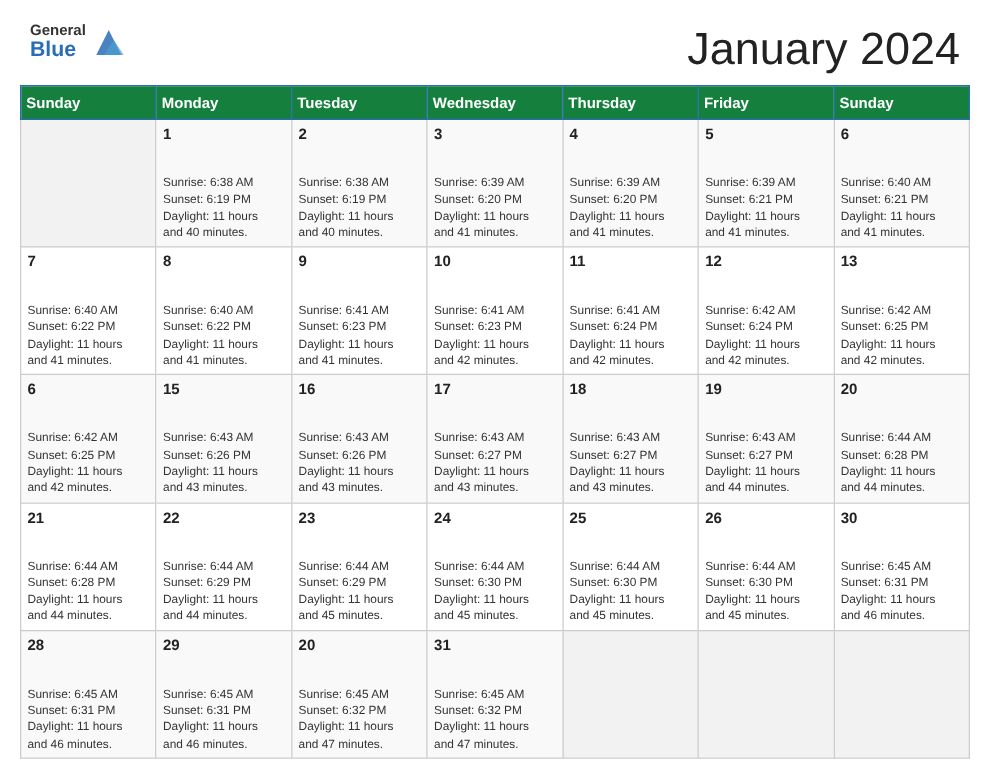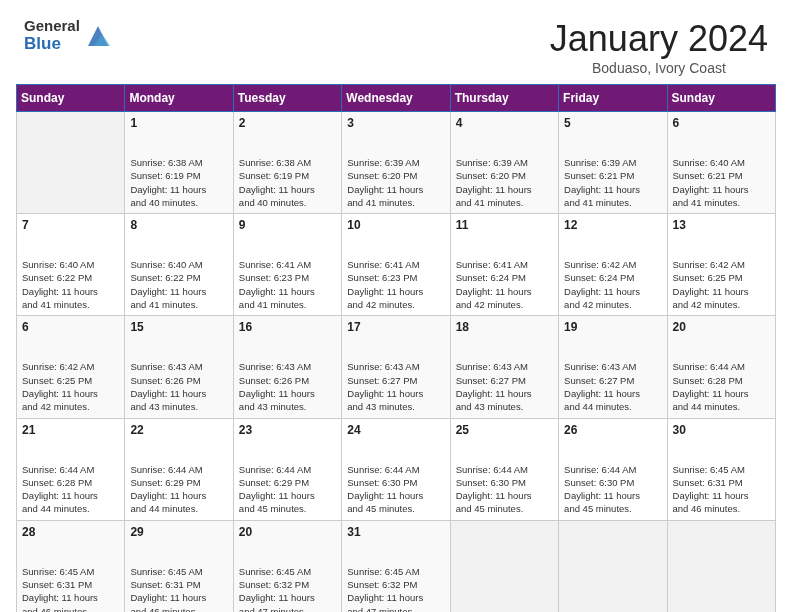--- a/index.html
+++ b/index.html
@@ -20,56 +20,56 @@
       display: flex;
       align-items: center;
       gap: 0;
     }
     .logo-text {
       display: flex;
       flex-direction: column;
       line-height: 1.1;
     }
     .logo-general {
-      font-size: 15px;
+      font-size: 12px;
       font-weight: bold;
       color: #333;
     }
     .logo-blue {
       font-size: 17px;
       font-weight: bold;
       color: #2a6db5;
     }
     .logo-icon {
       width: 28px;
       height: 28px;
       margin-left: 4px;
     }
     .title-block {
-      text-align: center;
+      text-align: right;
     }
     .month-title {
       font-size: 36px;
       font-weight: 300;
       color: #222;
     }
     .location {
       font-size: 14px;
       color: #555;
     }
     .calendar-wrapper {
       padding: 0 16px 16px 16px;
     }
     table {
       width: 100%;
       border-collapse: collapse;
       table-layout: fixed;
     }
     thead tr th {
-      background-color: #701a75;
+      background-color: #15803d;
       color: #fff;
       font-size: 12px;
       font-weight: bold;
       padding: 6px 4px;
       text-align: left;
       border: 1px solid #2a6db5;
     }
     tbody tr td {
       vertical-align: top;
       border: 1px solid #ccc;
@@ -111,21 +111,20 @@
       <span class="logo-general">General</span>
       <span class="logo-blue">Blue</span>
     </div>
     <svg class="logo-icon" viewBox="0 0 28 28" xmlns="http://www.w3.org/2000/svg">
       <polygon points="4,24 14,4 24,24" fill="#2a6db5" opacity="0.85"></polygon>
       <polygon points="10,24 18,12 26,24" fill="#4a9fd4" opacity="0.7"></polygon>
     </svg>
   </div>
   <div class="title-block">
     <div class="month-title">January 2024</div>
-    <div class="location">Boduaso, Ivory Coast</div>
   </div>
 </div>
 
 <div class="calendar-wrapper">
   <table>
     <thead>
       <tr id="header-row">
           <th>Sunday</th>
           <th>Monday</th>
           <th>Tuesday</th>

